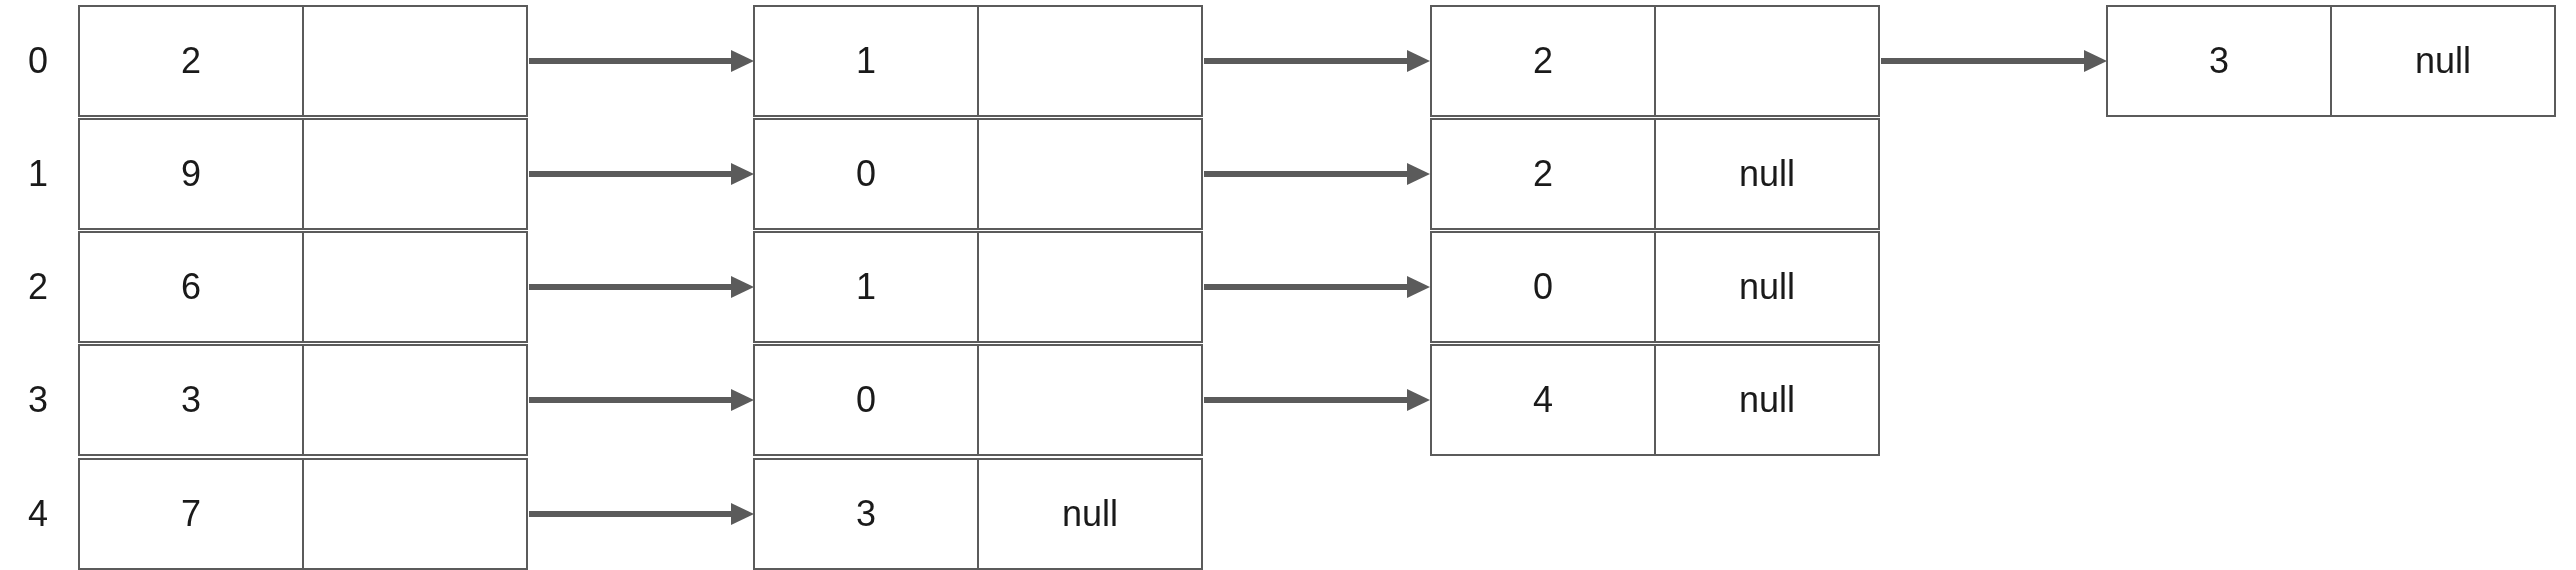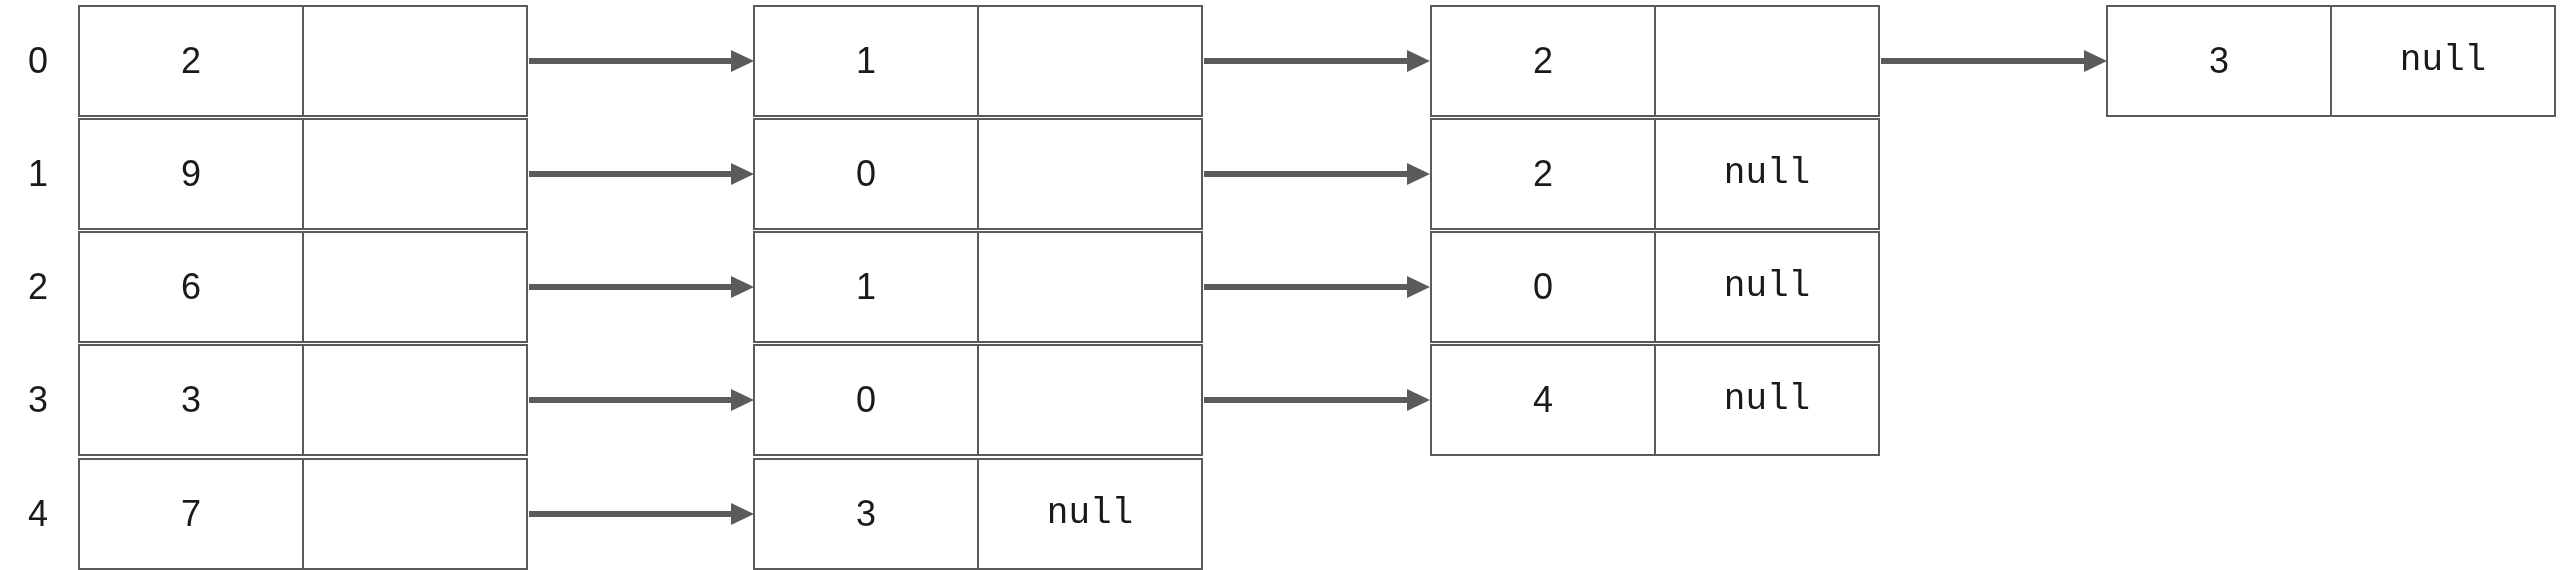--- a/index.html
+++ b/index.html
@@ -43,21 +43,20 @@
     justify-content: center;
     font-size: 36px;
     color: #1a1a1a;
     line-height: 1;
   }
   .cell.value-cell {
     border-right-width: 1.9px;
   }
   .cell.pointer-cell {
     border-left-width: 1.9px;
-    font-family: Liberation Mono, monospace;
   }
 
   
   .arrow {
     position: absolute;
     height: 0;
   }
   .arrow .shaft {
     position: absolute;
     left: 0;

